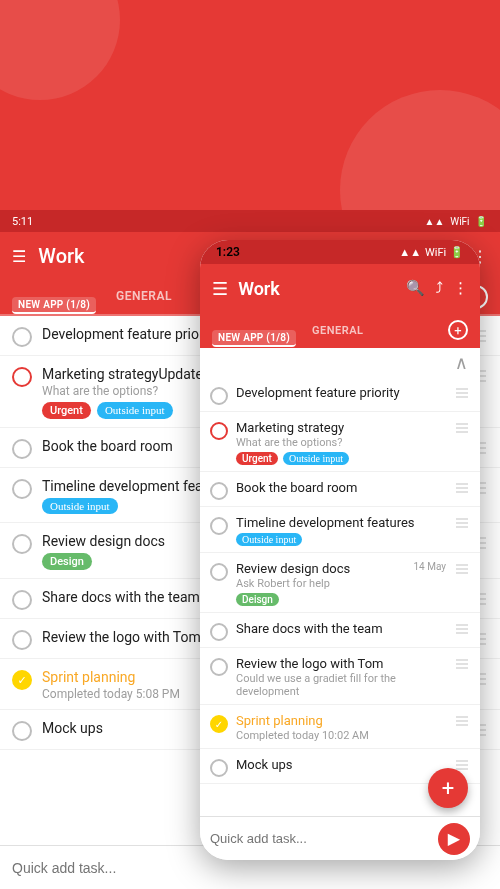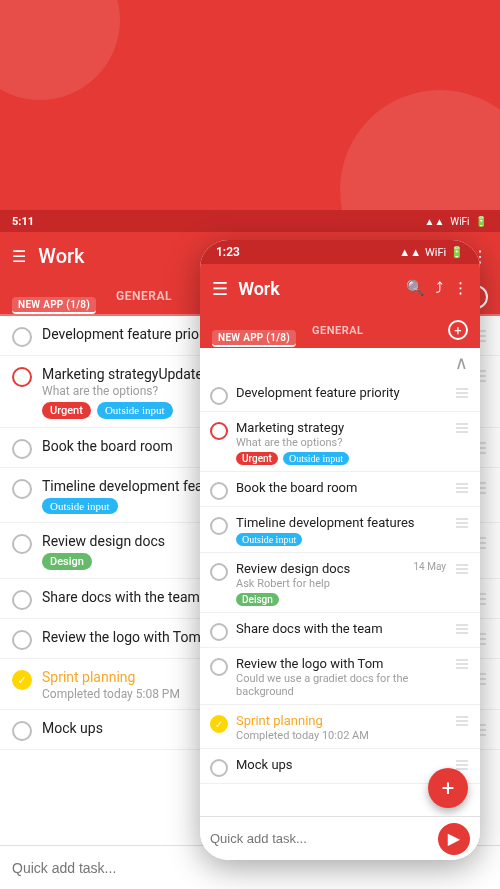--- a/index.html
+++ b/index.html
@@ -78,21 +78,20 @@
       background: #c62828;
       height: 22px;
       display: flex;
       align-items: center;
       padding: 0 12px;
       justify-content: space-between;
     }
     .tablet-status-text {
       color: #fff;
       font-size: 11px;
-      font-weight: bold;
     }
     .tablet-tabs {
       display: flex;
       background: #e53935;
       height: 36px;
       align-items: center;
       padding: 0 12px;
       gap: 20px;
       border-bottom: 2px solid rgba(255,255,255,0.3);
     }
@@ -213,21 +212,21 @@
     }
     .phone-status-bar {
       background: #c62828;
       height: 24px;
       display: flex;
       align-items: center;
       padding: 0 16px;
       justify-content: space-between;
     }
     .phone-time {
-      color: #ffffff;
+      color: #000000;
       font-size: 12px;
       font-weight: 600;
     }
     .phone-icons {
       color: #fff;
       font-size: 11px;
       display: flex; gap: 4px; align-items: center;
     }
     .phone-header {
       background: #e53935;
@@ -691,21 +690,21 @@
             <span></span>
             <span></span>
             <span></span>
           </div>
       </div>
 
       <div class="phone-task-item">
         <div class="phone-task-circle"></div>
         <div class="phone-task-body">
           <div class="phone-task-title">Review the logo with Tom</div>
-          <div class="phone-task-subtitle">Could we use a gradiet docs for the background</div>
+          <div class="phone-task-subtitle">Could we use a gradiet fill for the development</div>
         </div>
         <div class="phone-drag-handle">
             <span></span>
             <span></span>
             <span></span>
           </div>
       </div>
 
       <div class="phone-task-item">
         <div class="phone-task-circle completed"></div>

